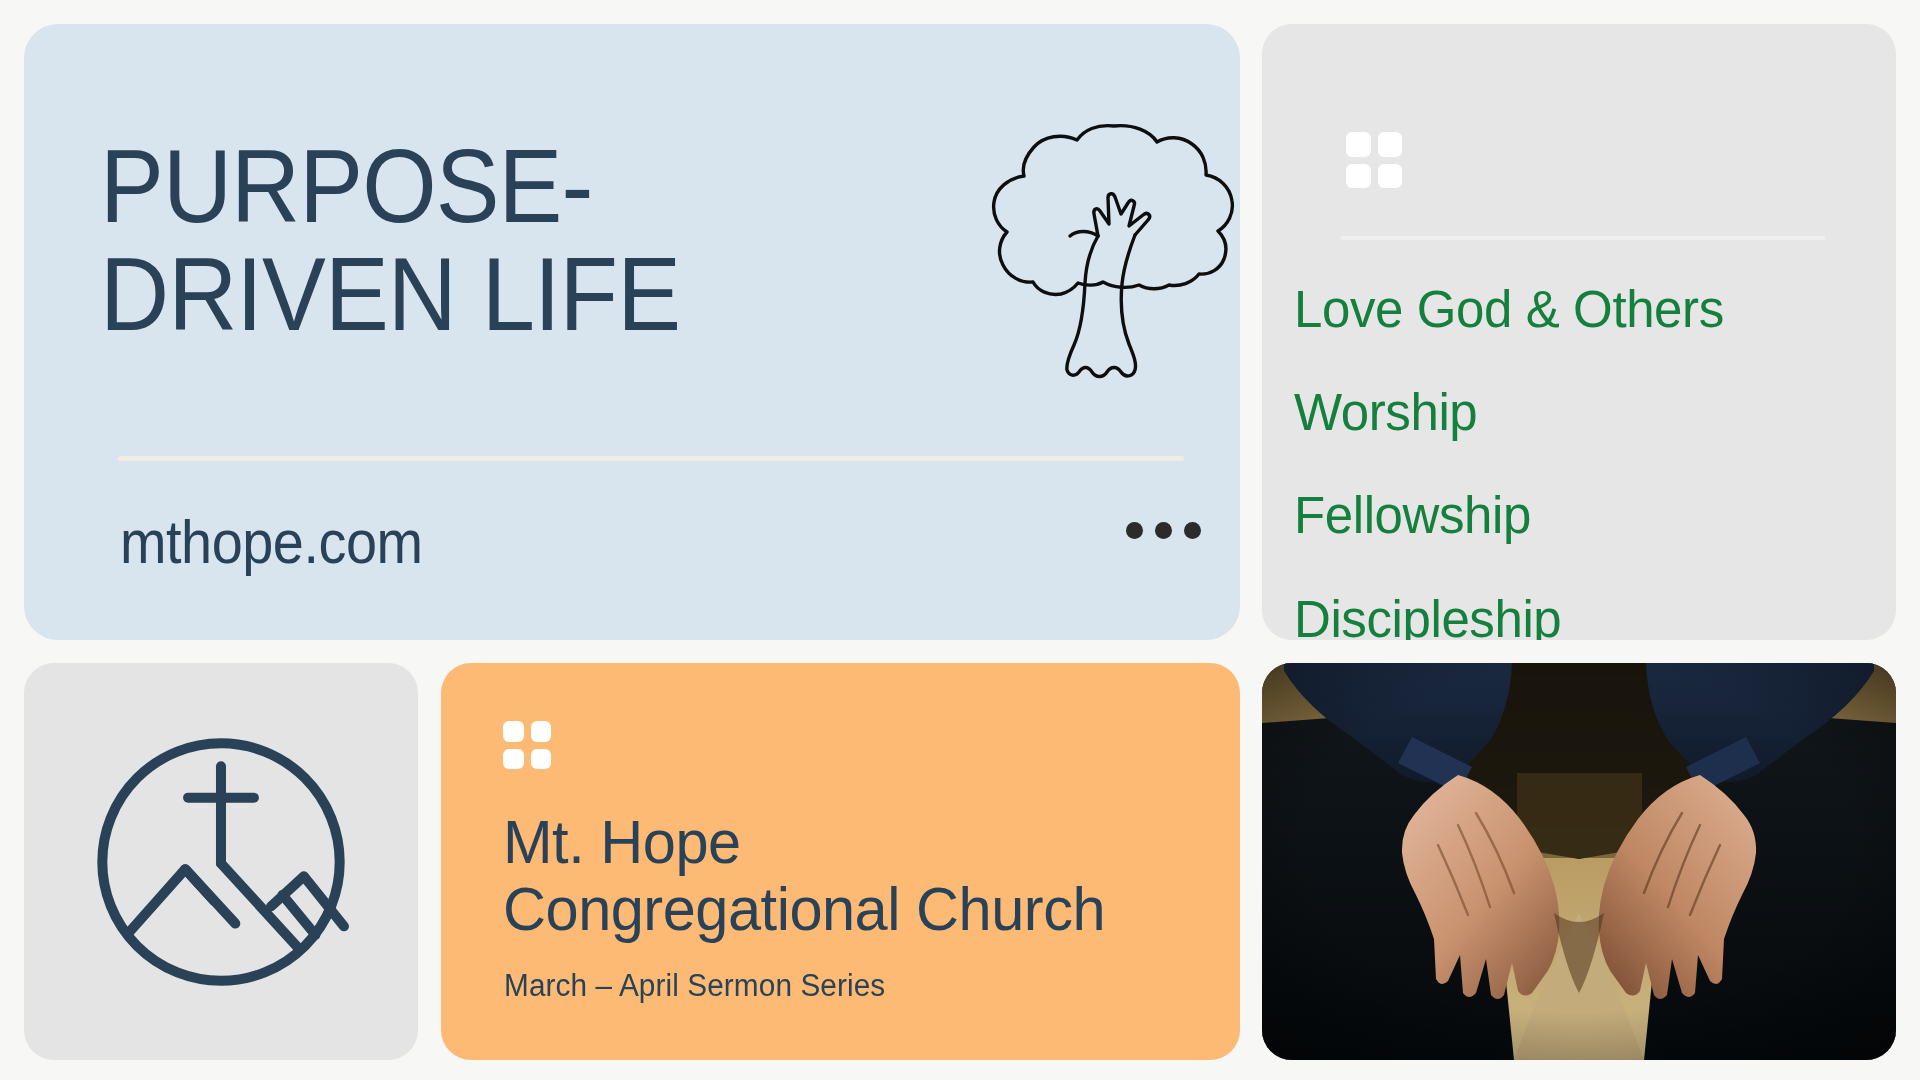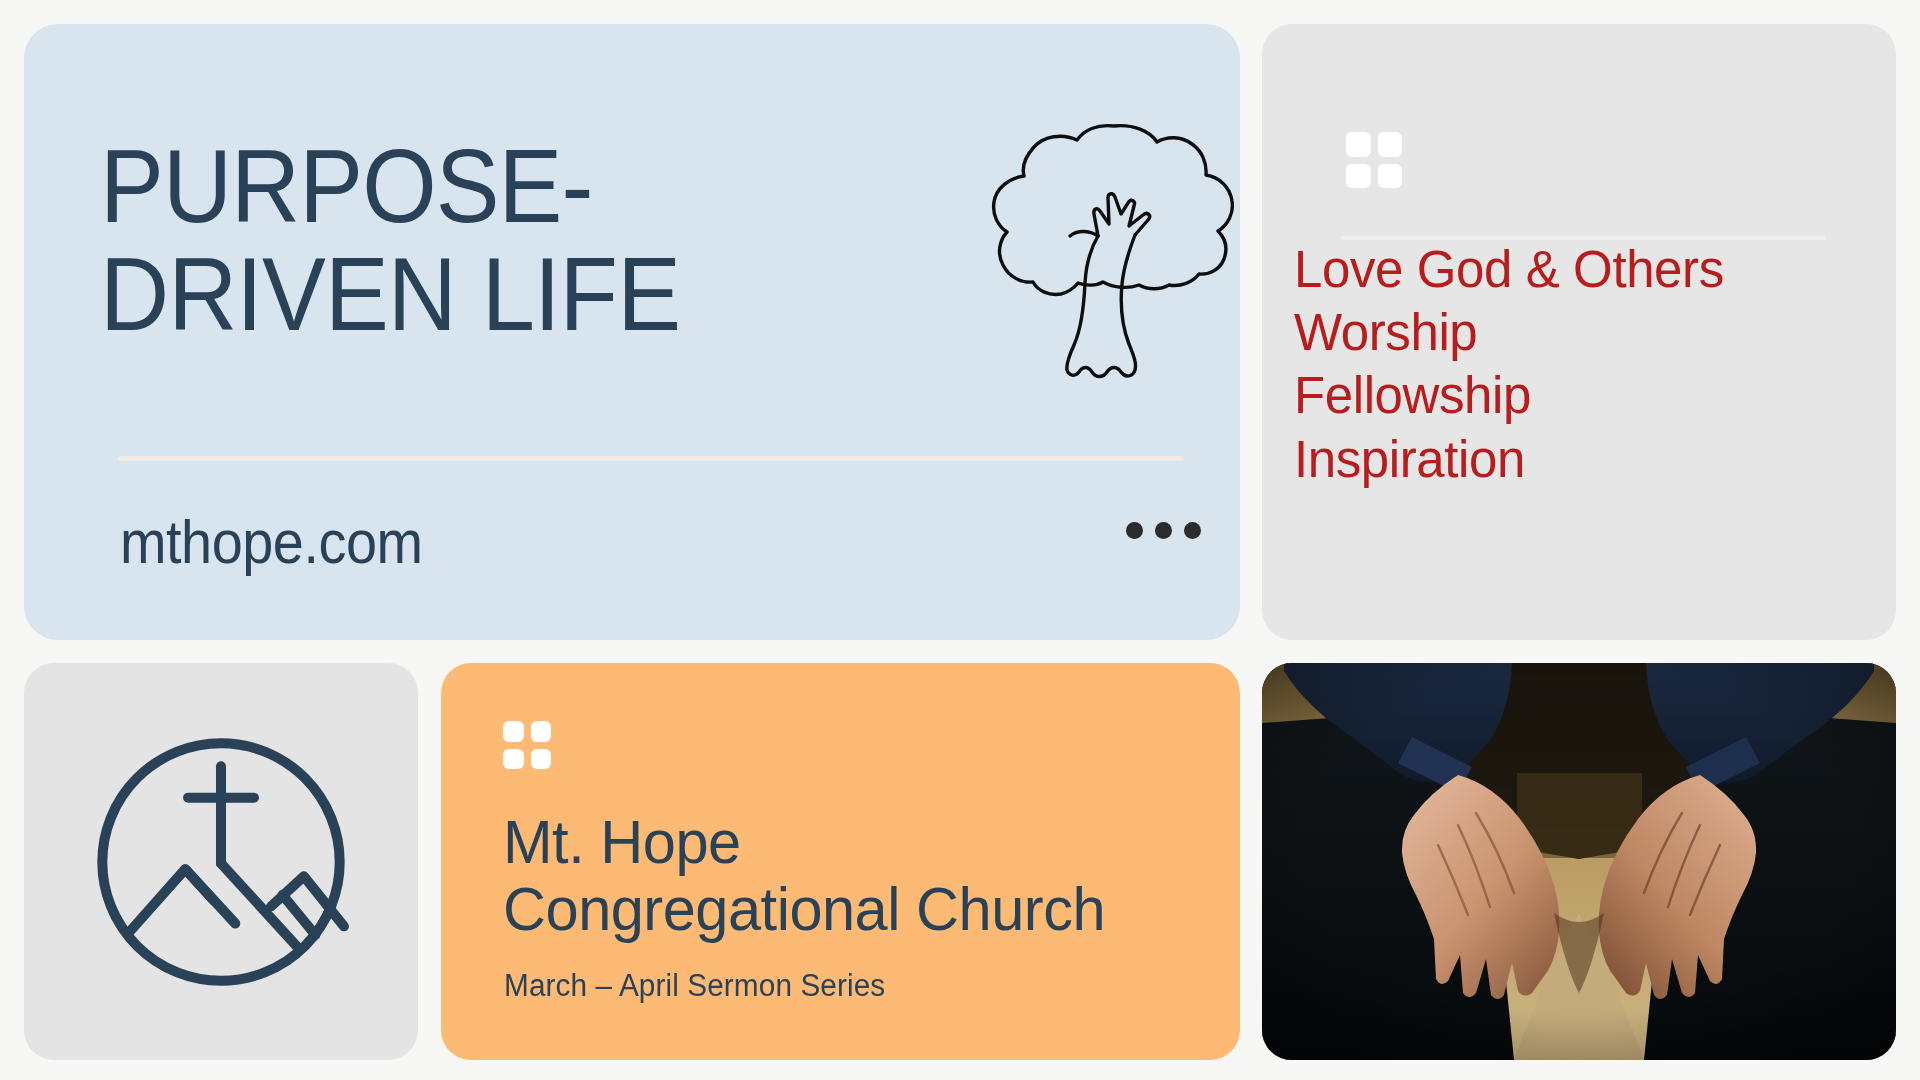--- a/index.html
+++ b/index.html
@@ -135,27 +135,28 @@
   #values-list {
     position: absolute;
     left: 32px;
     top: 214px;
     width: 600px;
     margin: 0;
     padding: 0;
     list-style: none;
   }
   #values-list li {
-    color: #b91c1c;
+    color: #15803d;
     font-family: "Liberation Sans", sans-serif;
     font-size: 51px;
     font-weight: 400;
     line-height: 1.24;
     letter-spacing: -0.4px;
     white-space: nowrap;
+    margin-top: 40px;
   }
 
   
   #logo-card {
     left: 24px;
     top: 663px;
     width: 394px;
     height: 397px;
     background: #e4e4e4;
     display: flex;
@@ -304,21 +305,21 @@
       <i></i>
       <i></i>
     </span>
 
     <div id="values-divider"></div>
 
     <ul id="values-list">
       <li>Love God &amp; Others</li>
       <li>Worship</li>
       <li>Fellowship</li>
-      <li>Inspiration</li>
+      <li>Discipleship</li>
     </ul>
   </section>
 
   <section class="card" id="logo-card">
     <div id="logo-mark">
       <svg viewBox="0 0 200 200" xmlns="http://www.w3.org/2000/svg" fill="none" stroke="#2a4257" stroke-width="7" stroke-linecap="round" stroke-linejoin="round">
         <circle cx="100" cy="100" r="83"></circle>
 
         <path d="M100 33 L100 101"></path>
         <path d="M77 55 L123 55"></path>

